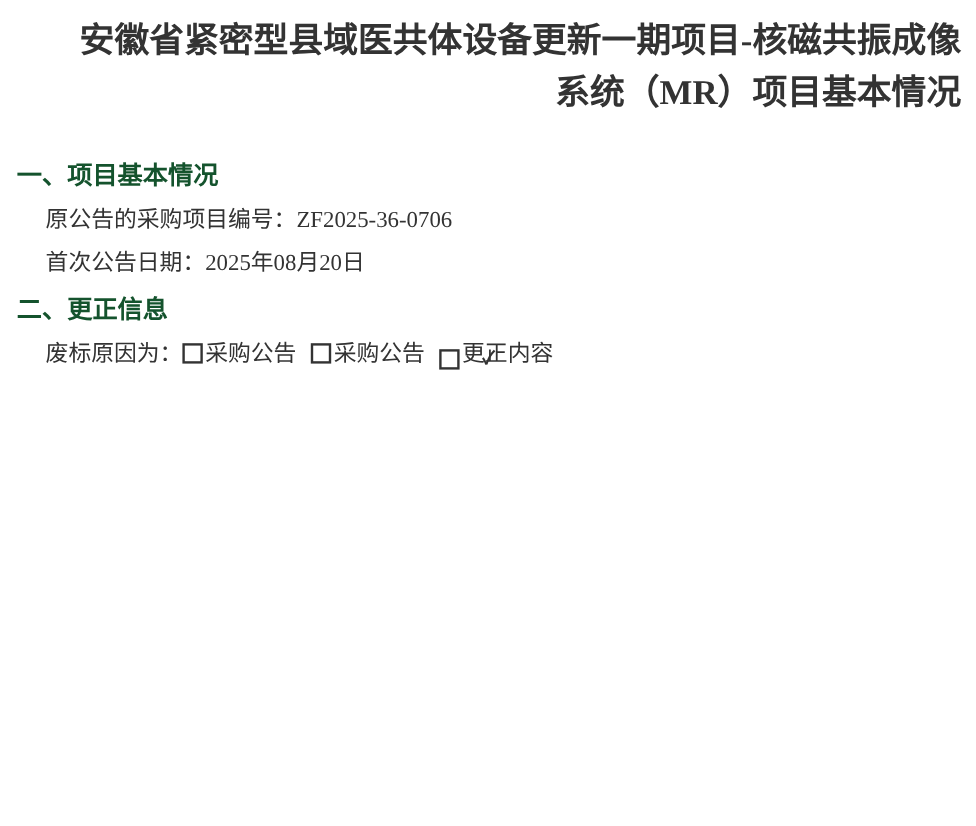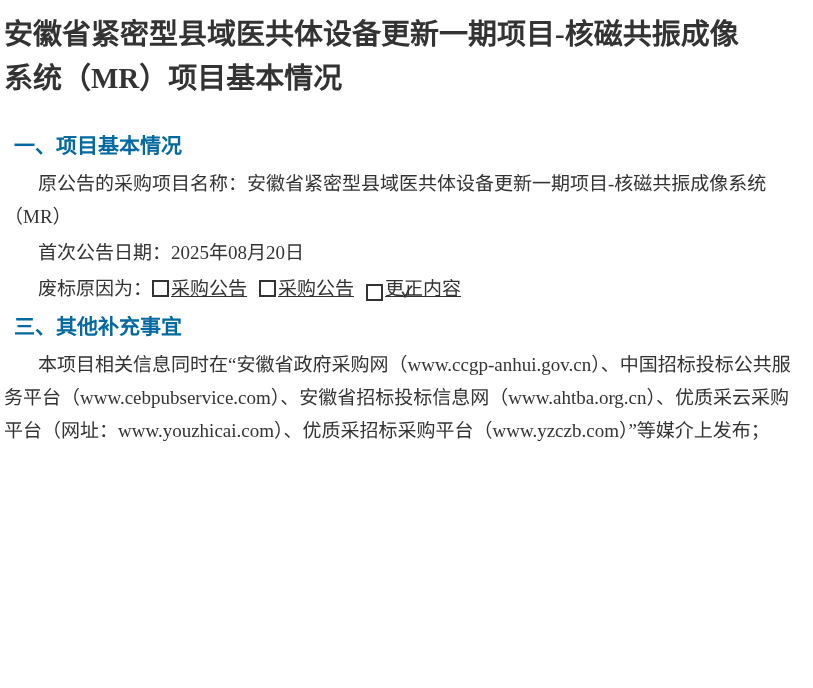--- a/index.html
+++ b/index.html
@@ -14,45 +14,44 @@
     color: #333333;
     font-family: "Liberation Serif", "DejaVu Serif", serif;
   }
   .doc {
     box-sizing: border-box;
     width: 813px;
     padding: 12px 12px 0 4px;
   }
   .title {
     margin: 0 0 30px 0;
-    text-align: left;
+    text-align: right;
     font-size: 29px;
     font-weight: bold;
     line-height: 44px;
     color: #333333;
   }
   .section-heading {
     margin: 6px 0 4px 10px;
     font-size: 21px;
     font-weight: bold;
     line-height: 33px;
-    color: #0369a1;
+    color: #14532d;
   }
   .para {
     margin: 0 0 3px 0;
     font-size: 19px;
     line-height: 33px;
     text-indent: 34px;
     color: #333333;
     word-break: break-word;
   }
   .opt-group {
     white-space: nowrap;
     margin-right: 12px;
-    text-decoration: underline;
   }
   .cb {
     display: inline-block;
     box-sizing: border-box;
     width: 17px;
     height: 17px;
     border: 2px solid #333333;
     vertical-align: -2px;
     margin-right: 2px;
     text-align: center;
@@ -71,30 +70,27 @@
 
 <div class="doc">
 
   <h1 class="title">
     <div>安徽省紧密型县域医共体设备更新一期项目-核磁共振成像</div>
     <div>系统（MR）项目基本情况</div>
   </h1>
 
   <div>
     <h2 class="section-heading">一、项目基本情况</h2>
-    <p class="para">原公告的采购项目名称：安徽省紧密型县域医共体设备更新一期项目-核磁共振成像系统（MR）</p>
+    <p class="para">原公告的采购项目编号：ZF2025-36-0706</p>
     <p class="para">首次公告日期：2025年08月20日</p>
   </div>
 
   <div>
+    <h2 class="section-heading">二、更正信息</h2>
 
     <p class="para">
       <span>废标原因为：</span><span class="opt-group"><span class="cb"></span><span>采购公告</span></span><span class="opt-group"><span class="cb"></span><span>采购公告</span></span><span class="opt-group"><span class="cb checked"><i class="mark">✓</i></span><span>更正内容</span></span>
     </p>
 
   </div>
 
-  <div>
-    <h2 class="section-heading">三、其他补充事宜</h2>
-    <p class="para">本项目相关信息同时在“安徽省政府采购网（www.ccgp-anhui.gov.cn）、中国招标投标公共服务平台（www.cebpubservice.com）、安徽省招标投标信息网（www.ahtba.org.cn）、优质采云采购平台（网址：www.youzhicai.com）、优质采招标采购平台（www.yzczb.com）”等媒介上发布；</p>
-  </div>
 
 </div>
 
 </body></html>

